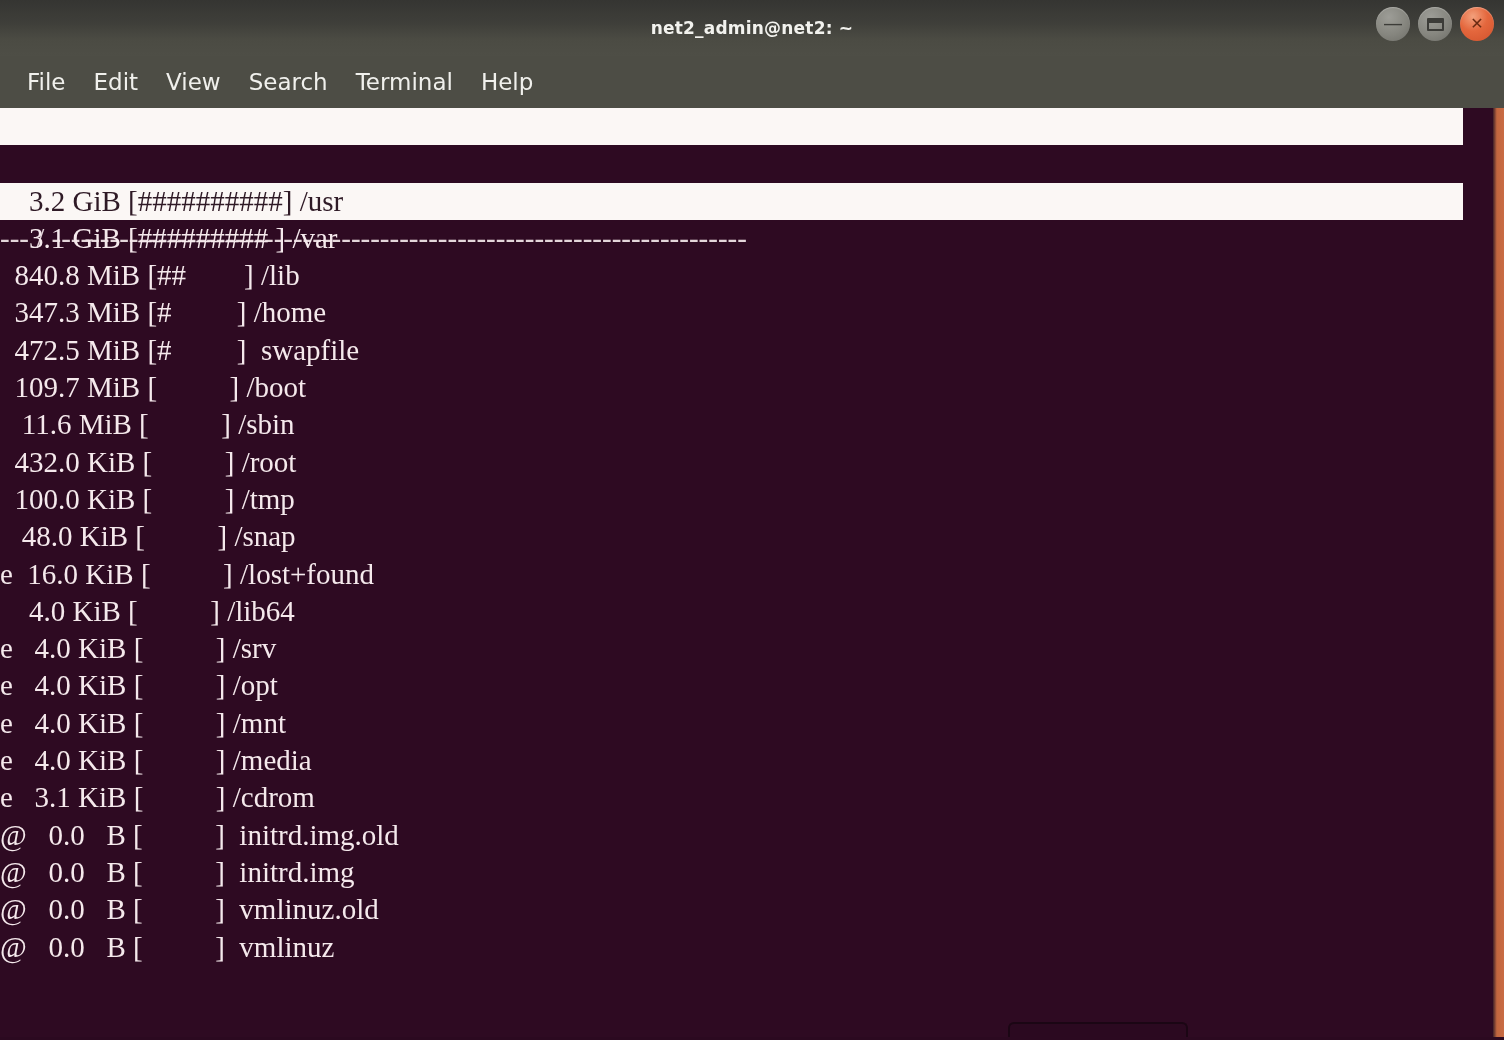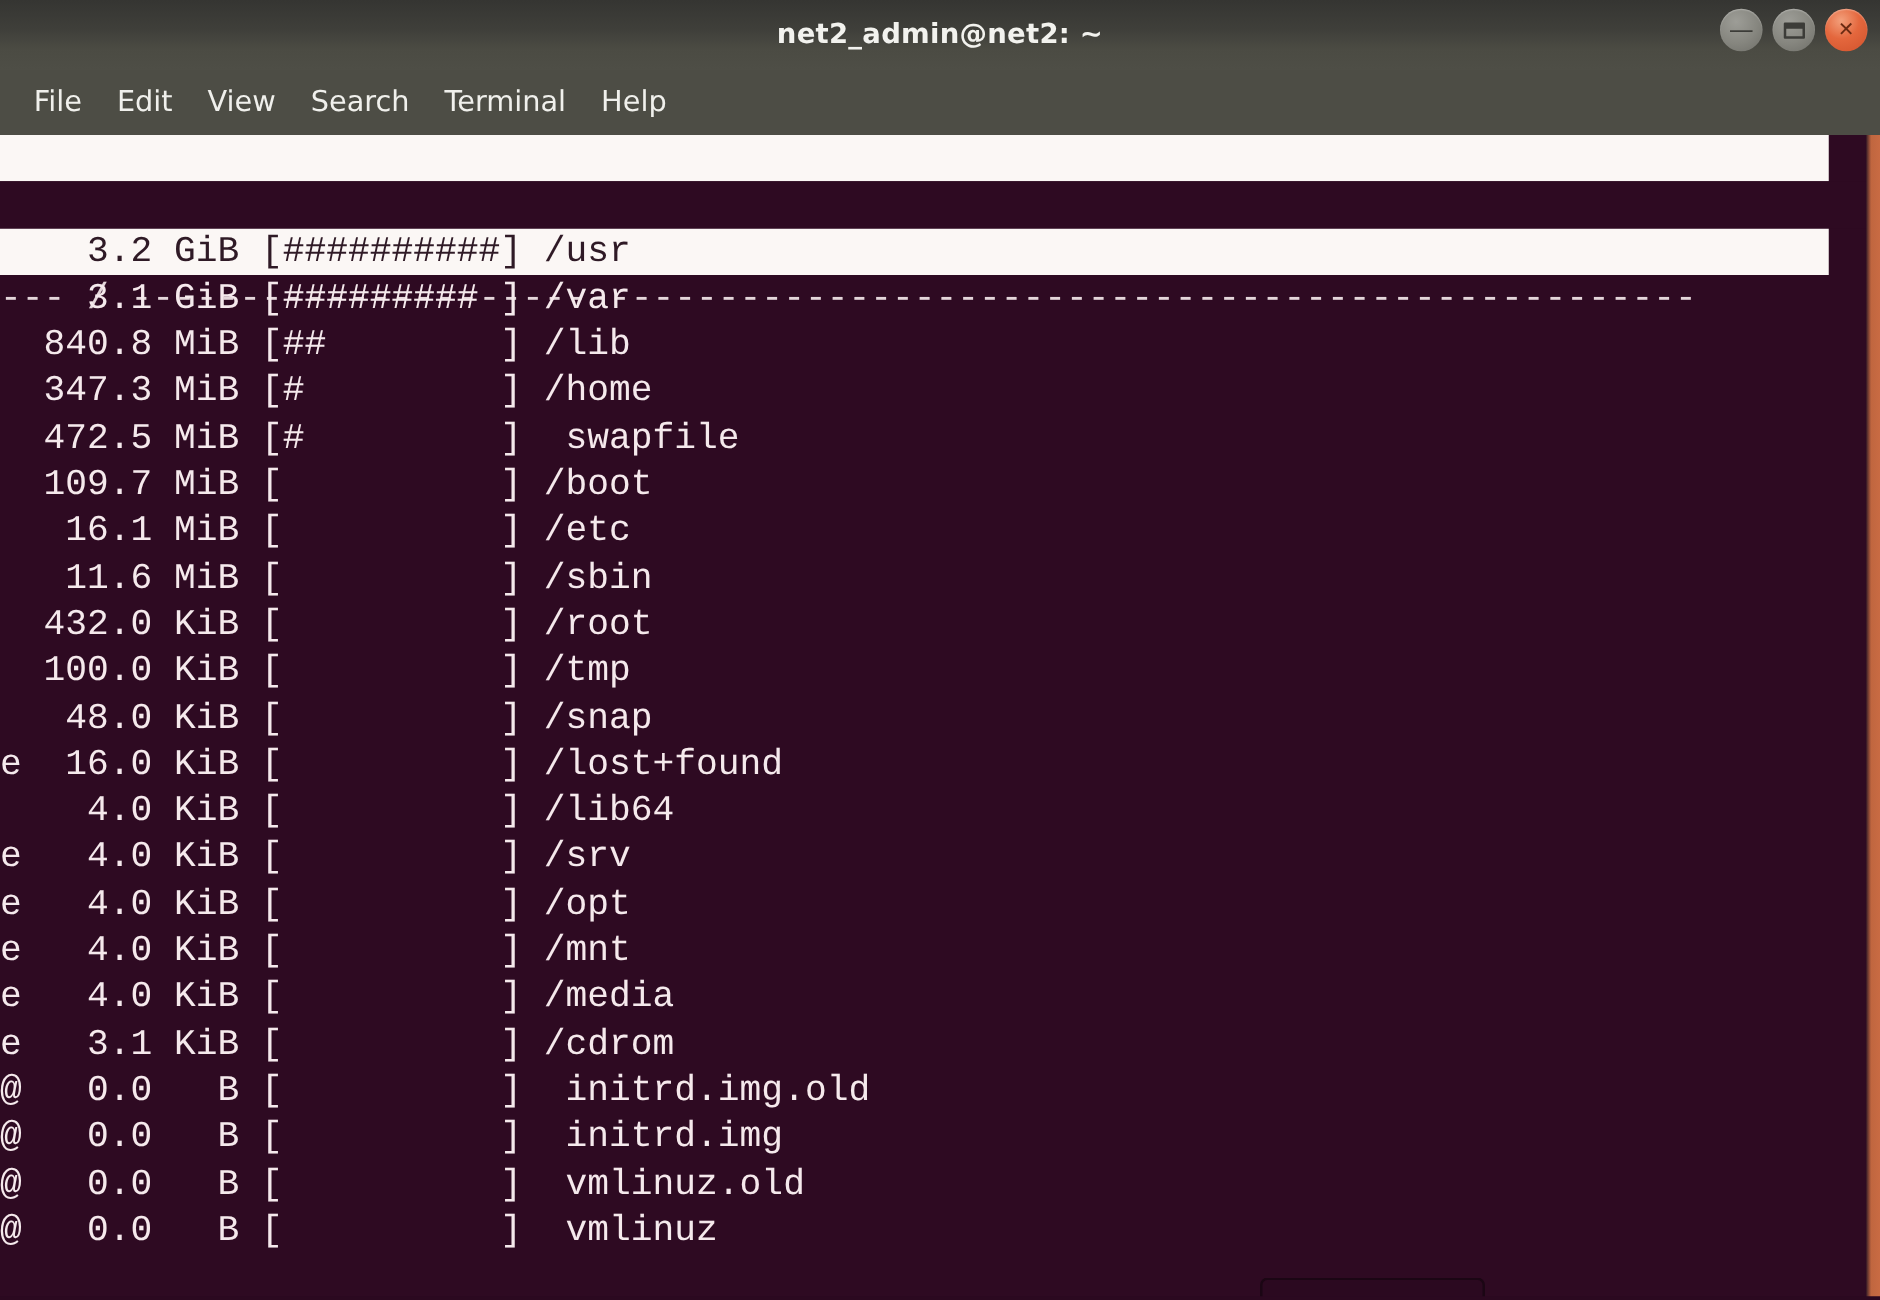--- a/index.html
+++ b/index.html
@@ -28,21 +28,21 @@
     box-sizing: border-box;
   }
   .titlebar-title {
     position: absolute;
     left: 0; right: 0; top: 0;
     line-height: 56px;
     text-align: center;
     color: #f2f2ee;
     font-family: "DejaVu Sans", sans-serif;
     font-weight: bold;
-    font-size: 22px;
+    font-size: 17px;
     letter-spacing: 0.2px;
   }
   .wincontrols {
     position: absolute;
     right: 10px; top: 7px;
     display: flex;
     gap: 8px;
     align-items: center;
   }
   .wbtn {
@@ -121,21 +121,21 @@
     position: absolute;
     left: 0; bottom: 0; width: 1504px; height: 3px;
     background: #2b0920;
   }
 
   .row {
     position: relative;
     height: 37.3px;
     line-height: 37.3px;
     white-space: pre;
-    font-family: Liberation Mono, monospace;
+    font-family: Liberation Serif, serif;
     font-size: 29px;
     color: #f5e9ec;
     letter-spacing: 0px;
   }
   .row.header {
     background: #fbf7f5;
     color: #3b2230;
     width: 1463px;
   }
   .row.sep {
@@ -206,21 +206,20 @@
       <div class="row sep">
         <span class="rowtext">--- / ------------------------------------------------------------------------</span>
       </div>
 
     <div class="row selected"><span class="rowtext">    3.2 GiB [##########] /usr</span></div>
         <div class="row"><span class="rowtext">    3.1 GiB [######### ] /var</span></div>
         <div class="row"><span class="rowtext">  840.8 MiB [##        ] /lib</span></div>
         <div class="row"><span class="rowtext">  347.3 MiB [#         ] /home</span></div>
         <div class="row"><span class="rowtext">  472.5 MiB [#         ]  swapfile</span></div>
         <div class="row"><span class="rowtext">  109.7 MiB [          ] /boot</span></div>
-        <div class="row"><span class="rowtext">   16.1 MiB [          ] /etc</span></div>
         <div class="row"><span class="rowtext">   11.6 MiB [          ] /sbin</span></div>
         <div class="row"><span class="rowtext">  432.0 KiB [          ] /root</span></div>
         <div class="row"><span class="rowtext">  100.0 KiB [          ] /tmp</span></div>
         <div class="row"><span class="rowtext">   48.0 KiB [          ] /snap</span></div>
         <div class="row"><span class="rowtext">e  16.0 KiB [          ] /lost+found</span></div>
         <div class="row"><span class="rowtext">    4.0 KiB [          ] /lib64</span></div>
         <div class="row"><span class="rowtext">e   4.0 KiB [          ] /srv</span></div>
         <div class="row"><span class="rowtext">e   4.0 KiB [          ] /opt</span></div>
         <div class="row"><span class="rowtext">e   4.0 KiB [          ] /mnt</span></div>
         <div class="row"><span class="rowtext">e   4.0 KiB [          ] /media</span></div>

